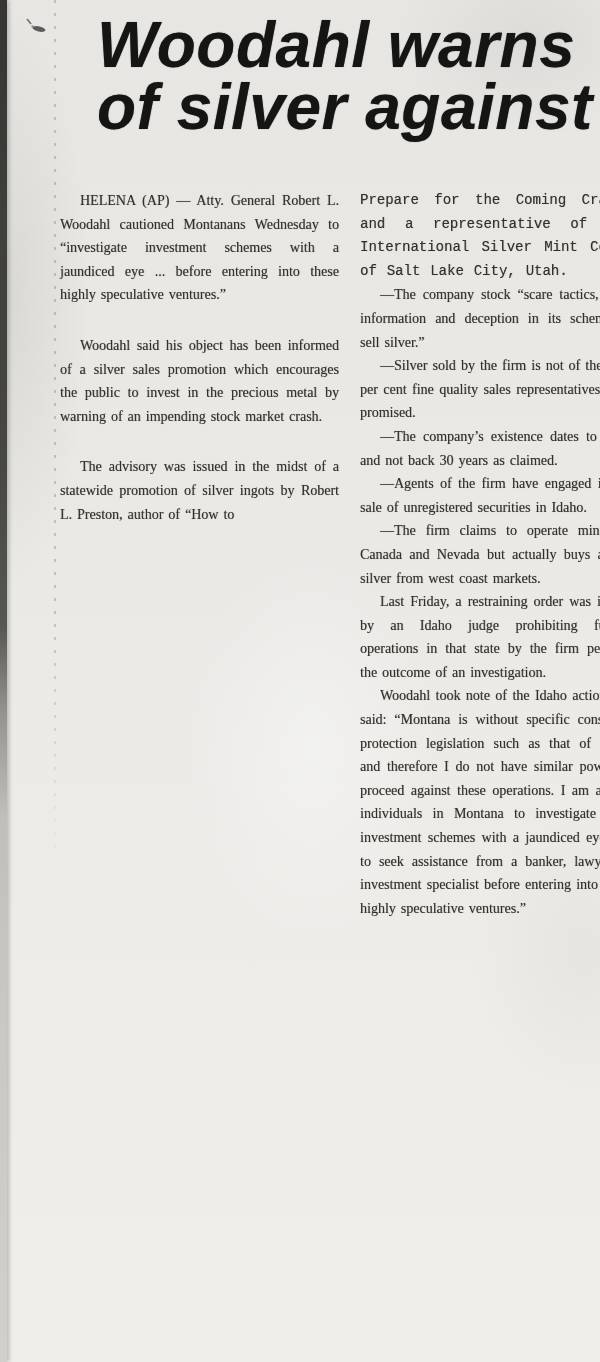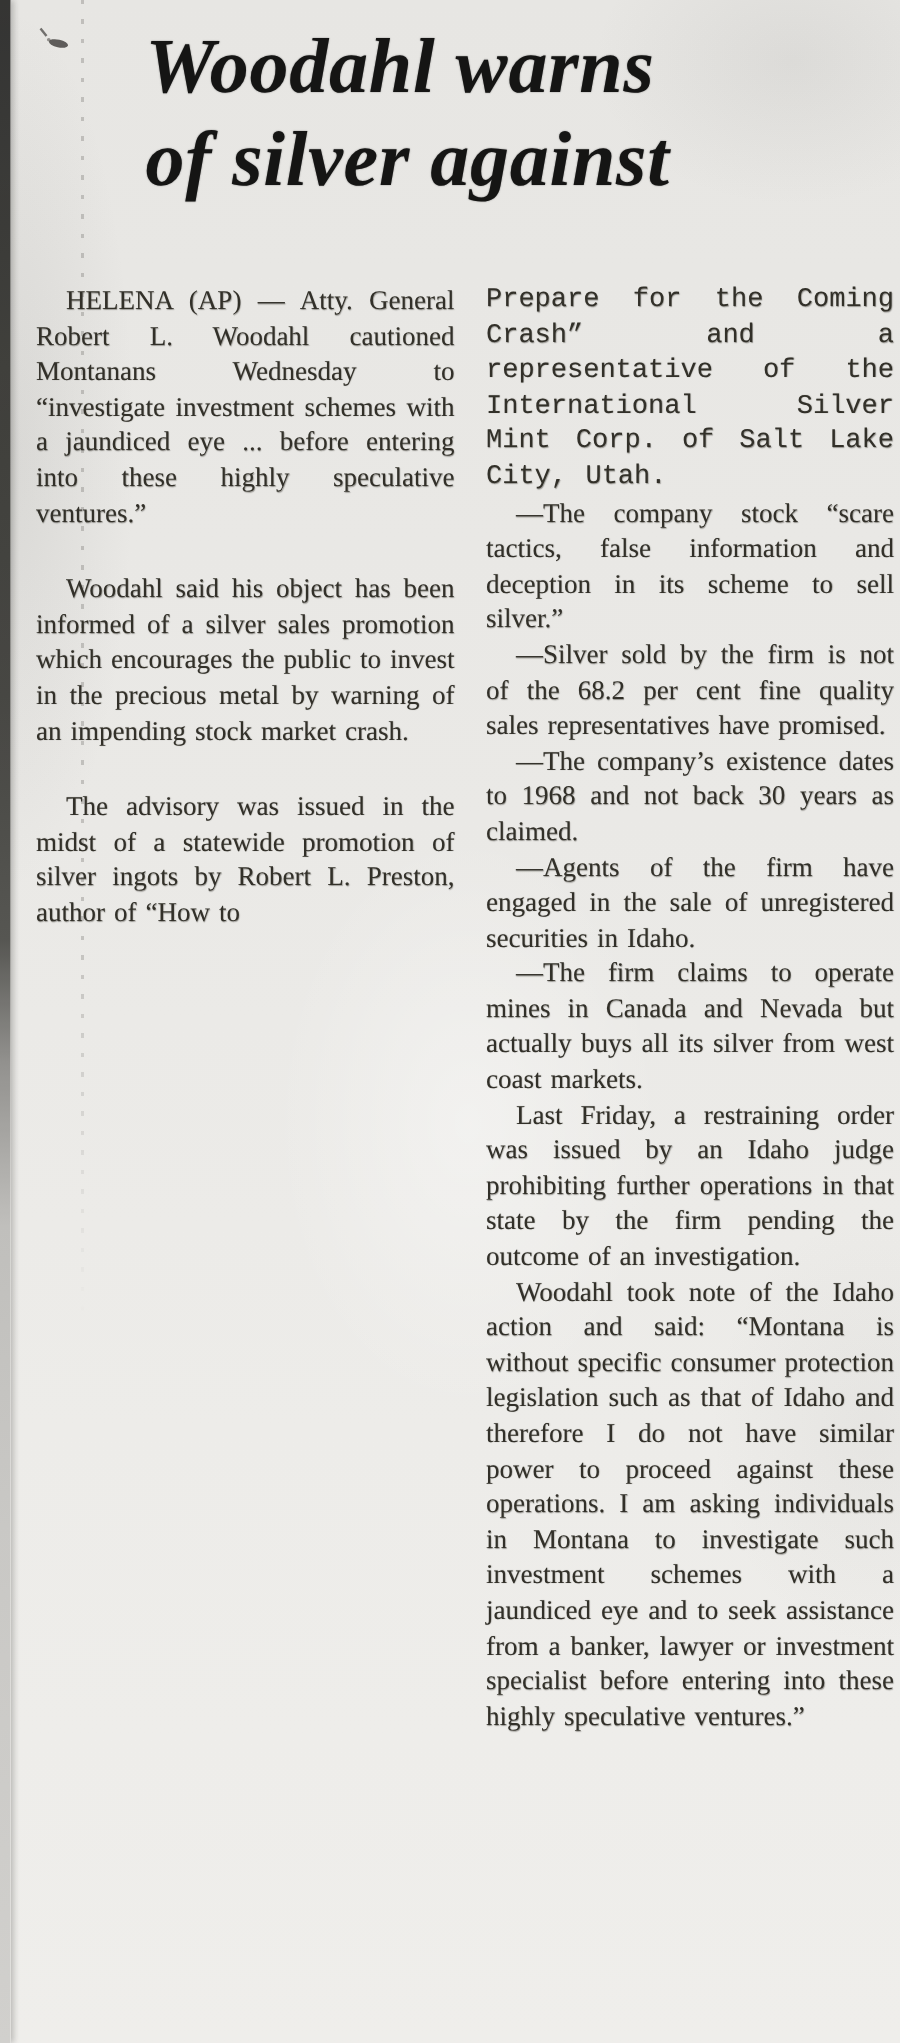--- a/index.html
+++ b/index.html
@@ -33,35 +33,36 @@
     position: absolute; left: 54px; top: 0; width: 2px; height: 880px;
     background: repeating-linear-gradient(to bottom,
       rgba(88,86,82,0.55) 0 3px, rgba(88,86,82,0) 3px 13px);
     opacity: 0.5;
     -webkit-mask-image: linear-gradient(to bottom, #000 70%, transparent 100%);
             mask-image: linear-gradient(to bottom, #000 70%, transparent 100%);
   }
   .ink-mark { position: absolute; left: 22px; top: 14px; }
   .headline {
     position: absolute; left: 97px; top: 14px; margin: 0;
-    font-family: Liberation Serif, serif;
+    font-family: Liberation Sans, sans-serif;
     font-style: italic; font-weight: bold;
-    font-size: 52px; line-height: 62px; letter-spacing: 0.5px;
+    font-size: 64px; line-height: 62px; letter-spacing: 0.5px;
     color: #151514;
     text-shadow: 0 0 1px rgba(15,15,15,0.55);
     white-space: nowrap;
   }
   .headline span { display: block; }
   .col {
     position: absolute;
-    font-size: 18px; line-height: 23.6px;
+    font-size: 14px; line-height: 23.6px;
     color: #323029;
     text-align: justify;
     text-shadow: 0.4px 0.4px 0.7px rgba(50,48,42,0.45);
     word-spacing: 1.5px;
+    margin-left: 36px;
   }
   .col p { margin: 0; text-indent: 20px; }
   .col-left  { left: 24px;  top: 189px; width: 279px; }
   .col-right { left: 324px; top: 189px; width: 272px; }
   .col-left p + p { margin-top: 27px; }
   .col-right p { margin: 0; }
   .col-right p.continuation { text-indent: 0; font-family: Liberation Mono, monospace; }
 </style>
 </head>
 <body>

